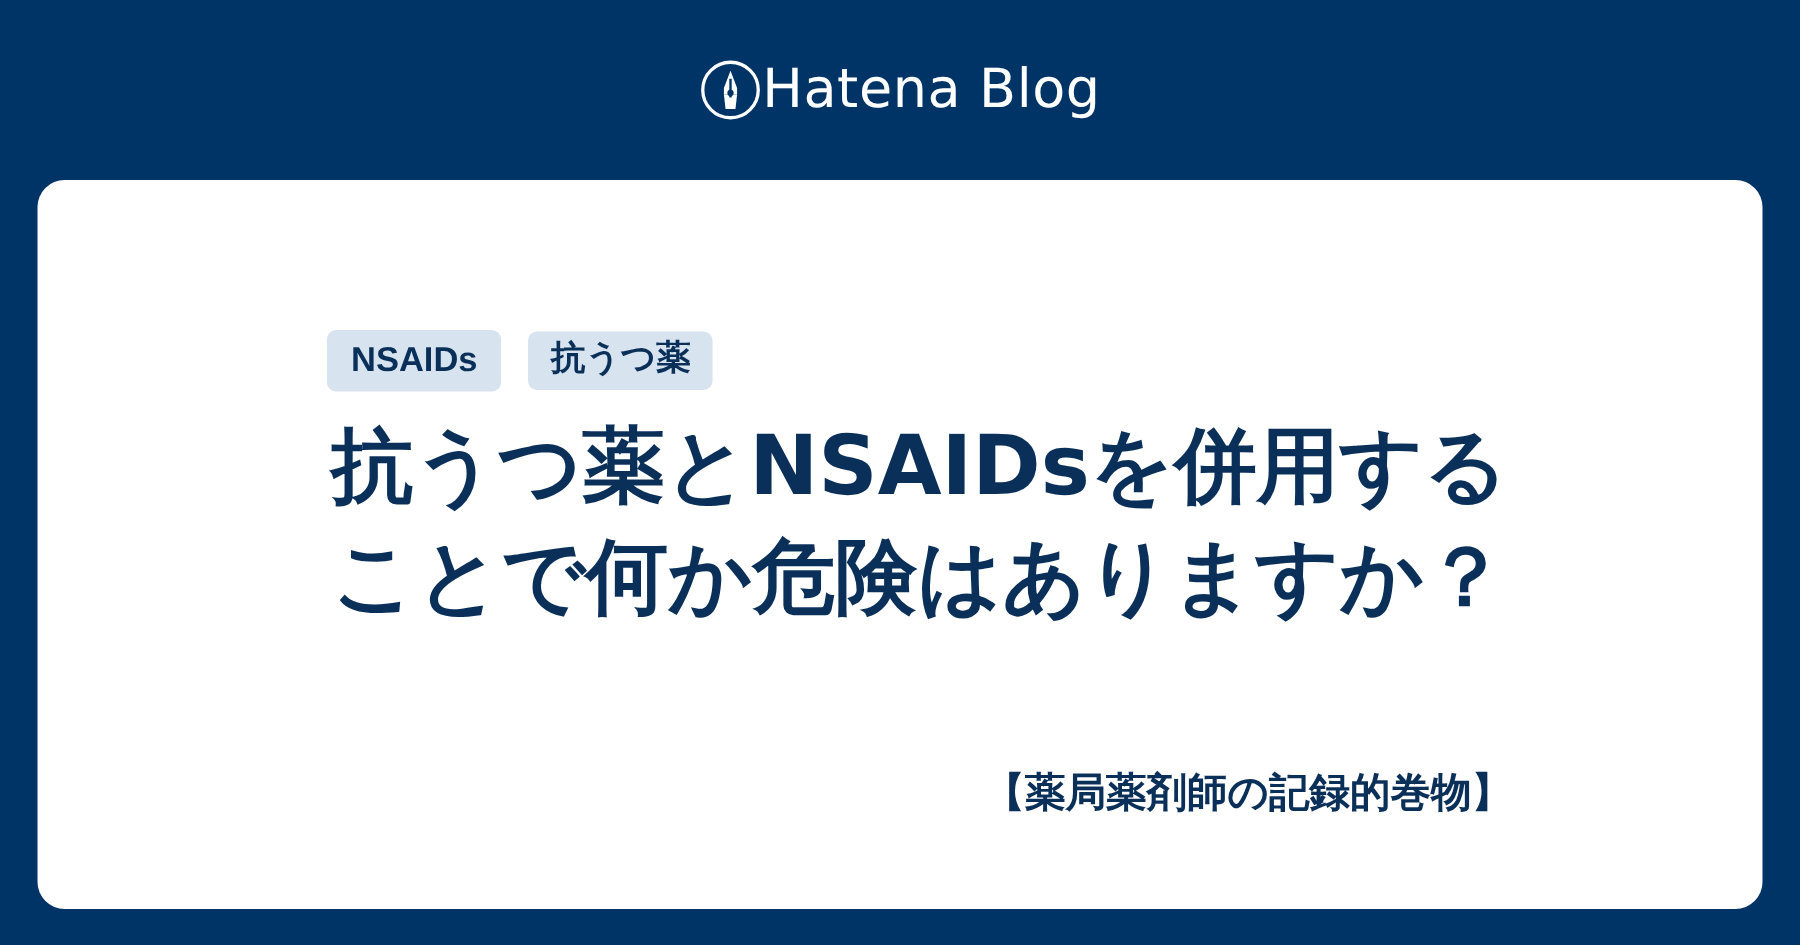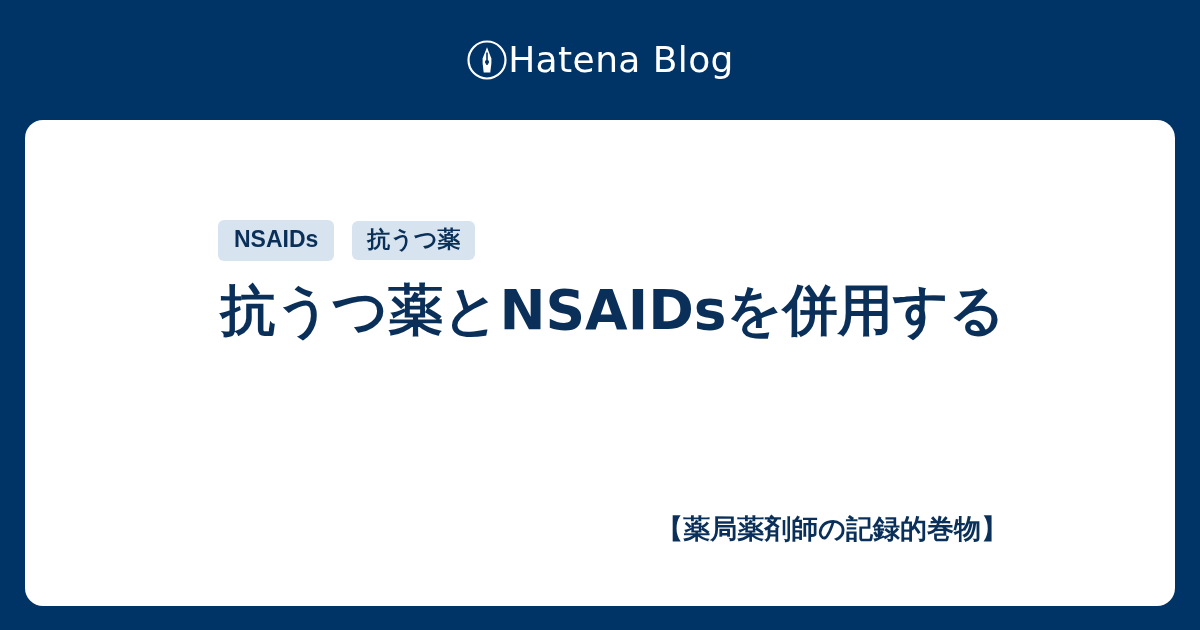--- a/index.html
+++ b/index.html
@@ -163,20 +163,21 @@
   <div class="entry-card">
     <div class="card-inner">
 
       <div class="tag-list">
         <span class="tag-badge">NSAIDs</span>
         <span class="tag-badge jp">抗うつ薬</span>
       </div>
 
       <h1 class="entry-title">
         <span class="title-line">抗うつ薬とNSAIDsを併用する</span>
+        <span class="title-line">ことで何か危険はありますか？</span>
       </h1>
 
       <div class="blog-name-wrap">
         <div class="blog-name">【薬局薬剤師の記録的巻物】</div>
       </div>
 
     </div>
   </div>
 
 </div>

